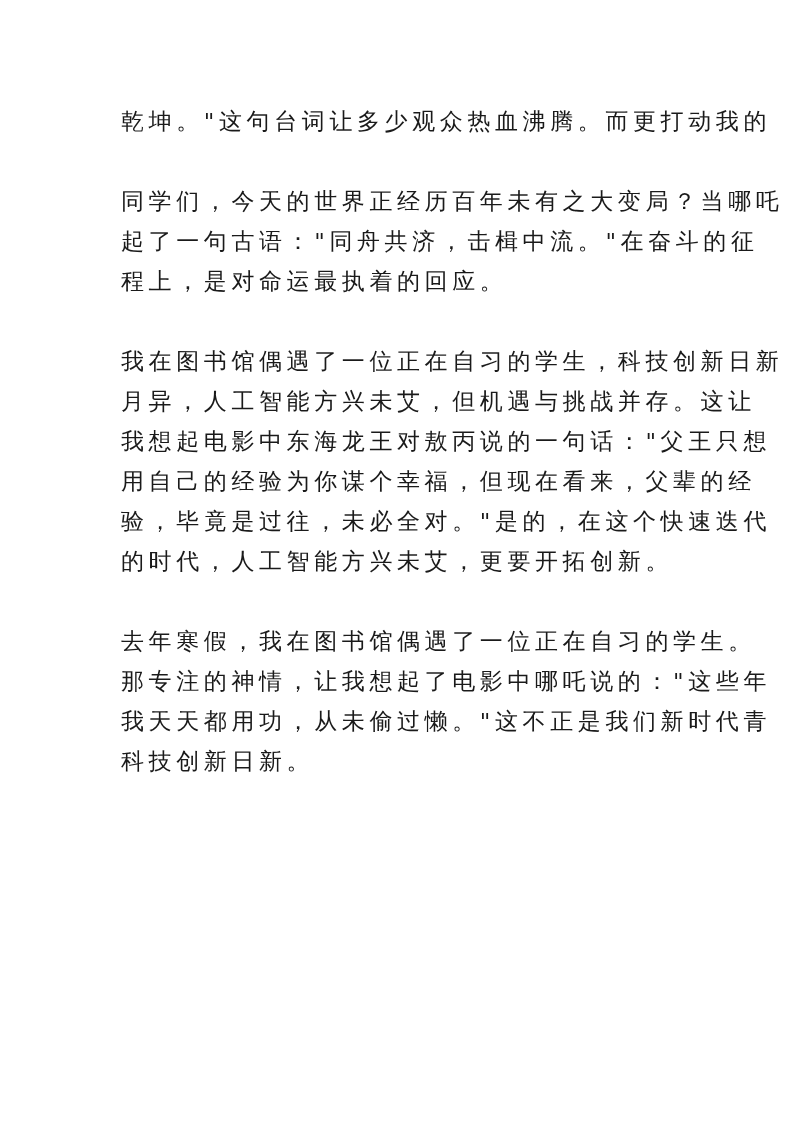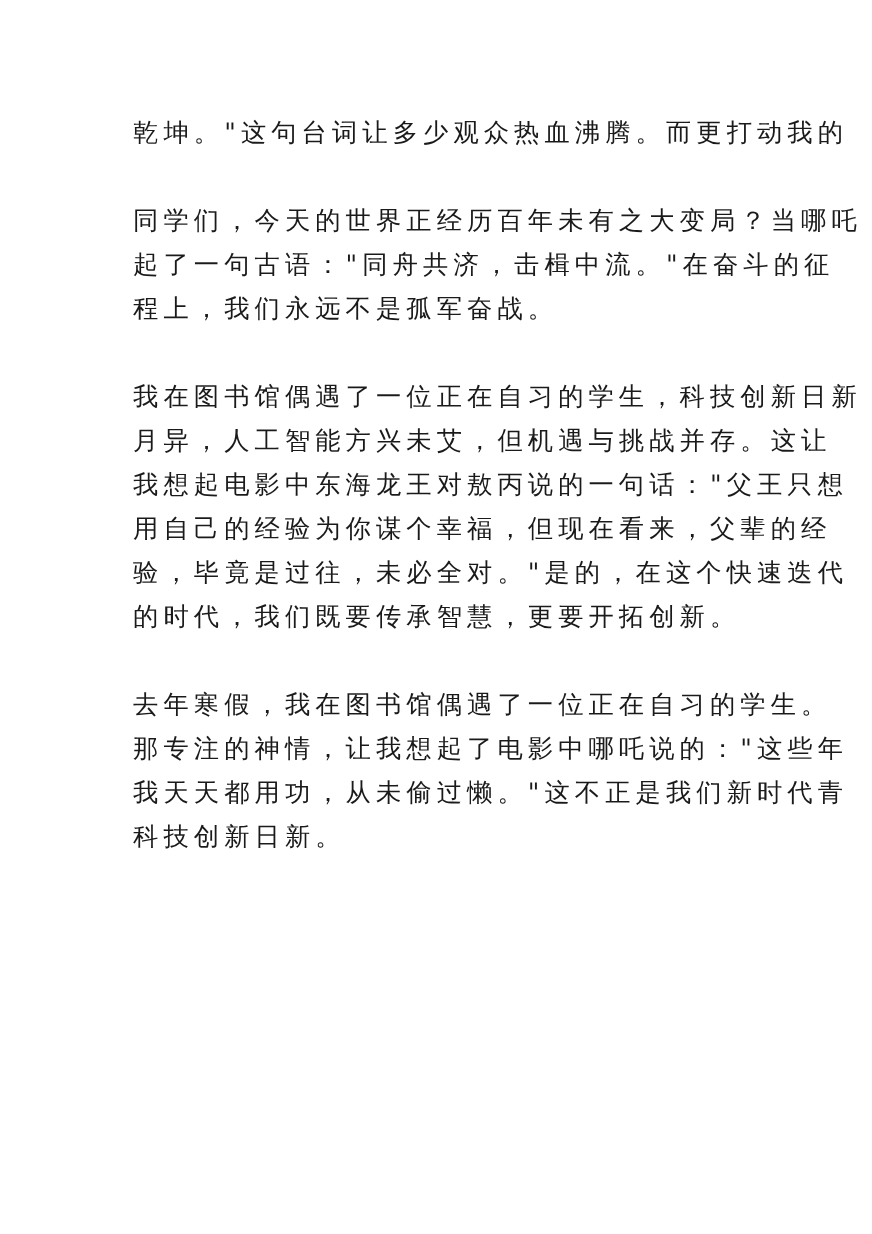--- a/index.html
+++ b/index.html
@@ -42,30 +42,30 @@
 
 <div class="page">
 
   <p class="para">
     <span class="line">乾坤。"这句台词让多少观众热血沸腾。而更打动我的</span>
   </p>
 
   <p class="para">
     <span class="line">同学们，今天的世界正经历百年未有之大变局？当哪吒</span>
     <span class="line">起了一句古语："同舟共济，击楫中流。"在奋斗的征</span>
-    <span class="line">程上，我们永远不是孤军奋战。</span>
+    <span class="line">程上，是对命运最执着的回应。</span>
   </p>
 
   <p class="para">
     <span class="line">我在图书馆偶遇了一位正在自习的学生，科技创新日新</span>
     <span class="line">月异，人工智能方兴未艾，但机遇与挑战并存。这让</span>
     <span class="line">我想起电影中东海龙王对敖丙说的一句话："父王只想</span>
     <span class="line">用自己的经验为你谋个幸福，但现在看来，父辈的经</span>
     <span class="line">验，毕竟是过往，未必全对。"是的，在这个快速迭代</span>
-    <span class="line">的时代，我们既要传承智慧，更要开拓创新。</span>
+    <span class="line">的时代，人工智能方兴未艾，更要开拓创新。</span>
   </p>
 
   <p class="para">
     <span class="line">去年寒假，我在图书馆偶遇了一位正在自习的学生。</span>
     <span class="line">那专注的神情，让我想起了电影中哪吒说的："这些年</span>
     <span class="line">我天天都用功，从未偷过懒。"这不正是我们新时代青</span>
     <span class="line">科技创新日新。</span>
   </p>
 
 </div>

